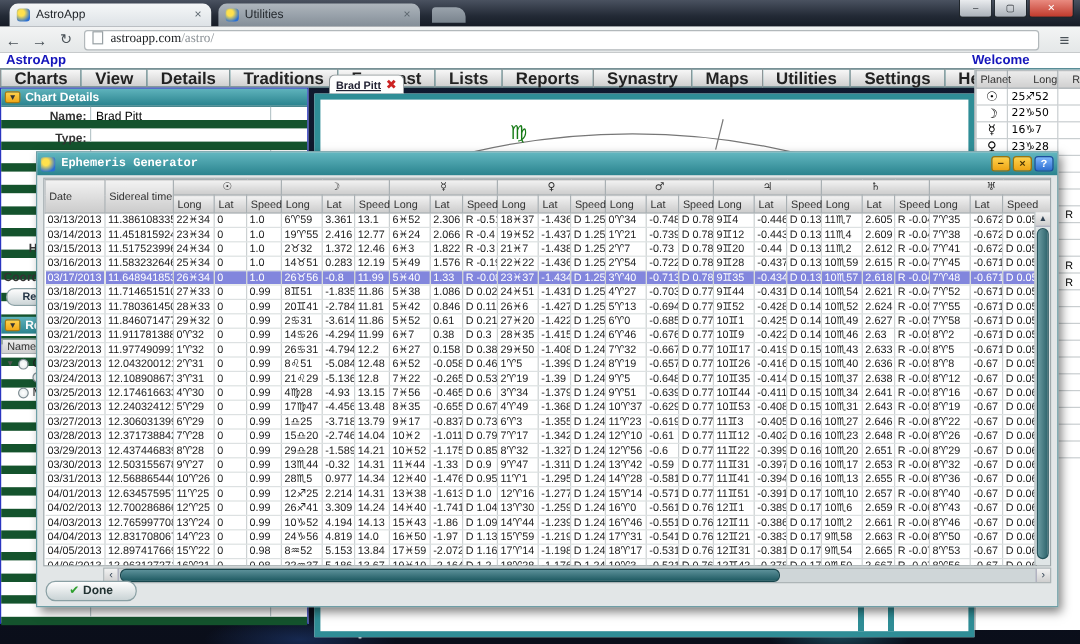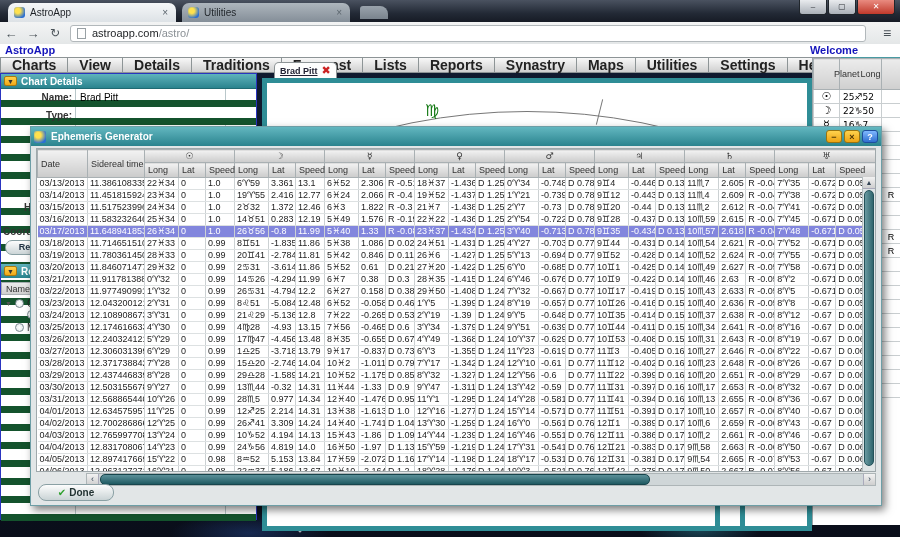--- a/index.html
+++ b/index.html
@@ -24,22 +24,22 @@
     background:linear-gradient(#e9ebee,#aab0b8); color:#2a2f35; font-size:8px; line-height:13px;
     text-align:center; border-radius:0 0 3px 3px; margin-left:1px; }
   .win-btn.close { width:38px; background:linear-gradient(#e98b80,#c0392b); color:#fff; }
 
   .toolbar { position:absolute; left:0; top:22px; width:900px; height:23px;
     background:linear-gradient(#f3f4f4,#e4e7e8); border-bottom:1px solid #b8bcbe;
     display:flex; align-items:center; }
   .nav-btn { font-size:13px; color:#4a5258; width:22px; text-align:center; }
   .nav-btn.reload { font-size:12px; }
   .omnibox { flex:1; height:17px; margin:0 8px 0 4px; background:#fff;
-    border:1px solid #b2b8bb; border-radius:3px; display:flex; align-items:center;
-    padding:0 6px; font-size:11px; }
+    border:1px solid #b2b8bb; border-radius:3px; display:flex; align-items:flex-start;
+    padding:0 6px; font-size:11px;font-family:Liberation Serif, serif; }
   .page-ico { width:9px; height:11px; border:1px solid #98a0a4; background:#fdfdfd; margin-right:6px; }
   .url-domain { color:#1c1f22; }
   .url-path { color:#8a9095; }
   .menu-ico { font-size:14px; color:#4a5258; width:26px; text-align:center; }
 
   
   .page-bg { position:absolute; left:0; top:45px; width:900px; height:492px;
     background-image:
       radial-gradient(1px 1px at 40px 460px,#fff,transparent),
       radial-gradient(1px 1px at 140px 475px,#cfe,transparent),
@@ -106,31 +106,31 @@
     background:#777; transform:rotate(14deg); }
   .virgo-glyph { position:absolute; left:158px; top:18px; font-size:16px; font-weight:bold;
     color:#167a16; font-family:"DejaVu Sans",sans-serif; }
   .sub-line { position:absolute; top:405px; width:5px; height:48px; background:#2f8d96; }
 
   
   .right-panel { position:absolute; left:812px; top:58px; width:88px; height:467px;
     background:#fff; border-left:1px solid #9aa4a8; z-index:4; }
   .ptable { border-collapse:collapse; table-layout:fixed; width:87px; }
   .ptable th { background:linear-gradient(#ececec,#cfcfcf); border:1px solid #a9b0b3;
-    font-size:9px; font-weight:normal; color:#333; height:31px; text-align:center; padding-left:20px; }
+    font-size:9px; font-weight:normal; color:#333; height:15px; text-align:right; padding-left:3px; }
   .ptable td { border:1px solid #c9ced0; font-size:9px; height:14px; padding-left:3px;
     font-family:"DejaVu Sans",sans-serif; white-space:nowrap; overflow:hidden; }
   .ptable td.glyph { font-size:11px; text-align:center; padding:0; }
   .ptable td.rflag { text-align:center; padding:0; font-family:"Liberation Sans",sans-serif; }
 
   
   .dialog { position:absolute; left:30px; top:126px; width:852px; height:380px;
     background:#e2e6e7; border:1px solid #6d9ea6; box-shadow:3px 4px 8px rgba(0,0,0,.5); z-index:50; }
   .dlg-title { height:19px; background:linear-gradient(#63b7c0,#2a838e);
-    display:flex; align-items:center; padding:0 3px; }
+    display:flex; align-items:center; padding:0 3px;font-family:Liberation Mono, monospace; }
   .dlg-ico { width:12px; height:12px; border-radius:2px; margin-right:5px;
     background:radial-gradient(circle at 35% 35%, #ffe14d 25%, #2a6fd4 75%); }
   .dlg-title-label { flex:1; color:#fff; font-size:10px; font-weight:bold; }
   .dlg-btn { width:16px; height:13px; margin-left:2px; border-radius:3px; text-align:center;
     font-size:9px; line-height:12px; font-weight:bold; border:1px solid #9a7410;
     background:linear-gradient(#ffd24d,#eda414); color:#4a3405; }
   .dlg-btn.help { background:linear-gradient(#7fb8ff,#2f6fd0); border-color:#1d4e9e; color:#fff; }
   .dlg-body { position:absolute; left:5px; top:21px; right:5px; bottom:4px; }
 
   .eph-wrap { position:relative; width:840px; height:324px; background:#fff;

